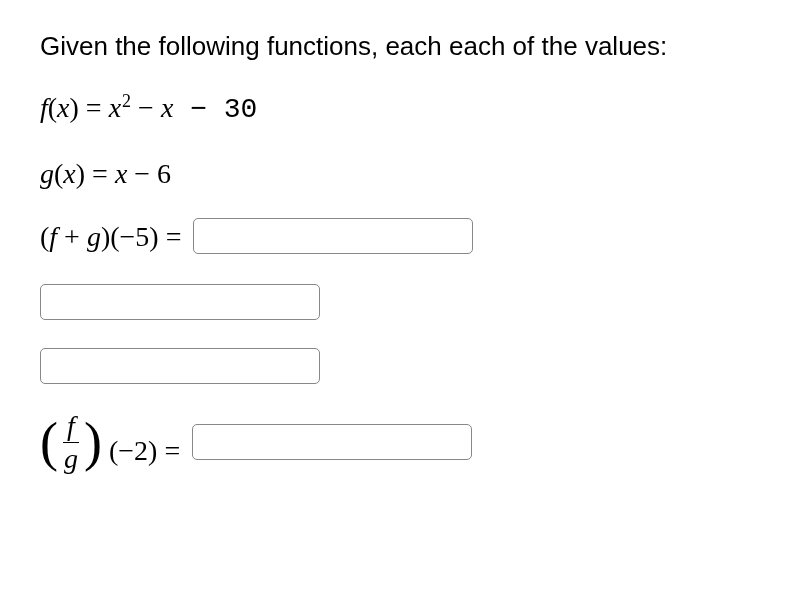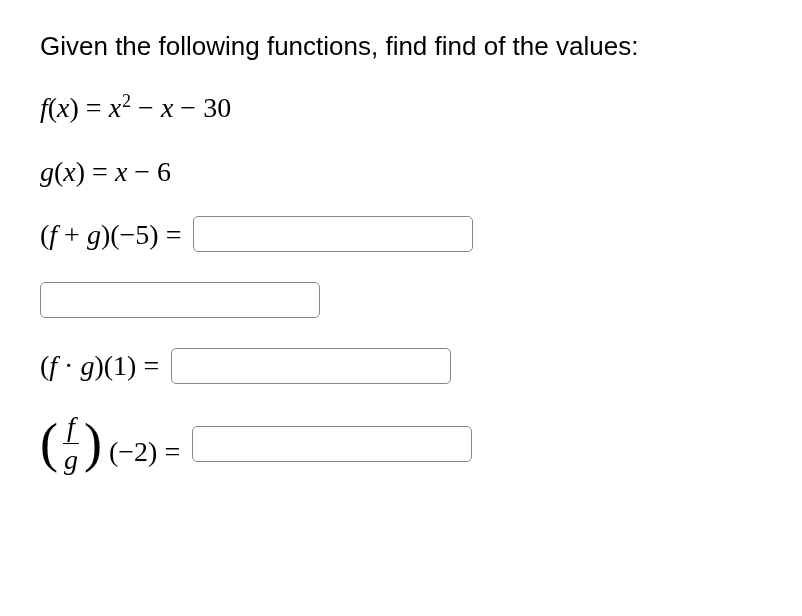--- a/index.html
+++ b/index.html
@@ -74,45 +74,42 @@
     }
     .sup {
       font-size: 18px;
       vertical-align: super;
       margin-left: 1px;
     }
   </style>
 </head>
 <body>
 
-<div class="title">Given the following functions, find find of the values:</div>
+<div class="title">Given the following functions, each each of the values:</div>
 
 <div class="function-def">
-  <span>f</span><span style="font-style:normal;">(</span><span>x</span><span style="font-style:normal;">) = </span><span>x</span><span class="sup" style="font-style:normal;">2</span><span style="font-style:normal;"> − </span><span>x</span><span style="font-style:normal;"> − 30</span>
+  <span>f</span><span style="font-style:normal;">(</span><span>x</span><span style="font-style:normal;">) = </span><span>x</span><span class="sup" style="font-style:normal;">2</span><span style="font-style:normal;"> − </span><span>x</span><span style="font-style:normal;font-family:Liberation Mono, monospace;"> − 30</span>
 </div>
 
 <div class="function-def">
   <span>g</span><span style="font-style:normal;">(</span><span>x</span><span style="font-style:normal;">) = </span><span>x</span><span style="font-style:normal;"> − 6</span>
 </div>
 
 <div class="problem-row">
   <span class="expression">
     <span style="font-style:normal;">(</span><span>f</span><span style="font-style:normal;"> + </span><span>g</span><span style="font-style:normal;">)(−5) =</span>
   </span>
   <input type="text" class="answer-input" style="">
 </div>
 
 <div class="problem-row">
   <input type="text" class="answer-input" style="">
 </div>
 
 <div class="problem-row">
-  <span class="expression">
-    <span style="font-style:normal;">(</span><span>f</span><span style="font-style:normal;"> · </span><span>g</span><span style="font-style:normal;">)(1) =</span>
-  </span>
   <input type="text" class="answer-input" style="">
 </div>
 
 <div class="problem-row">
   <span class="expression">
     <span class="paren-wrap">
       <span class="big-paren">(</span>
       <span class="fraction">
         <span class="num">f</span>
         <span class="den">g</span>

